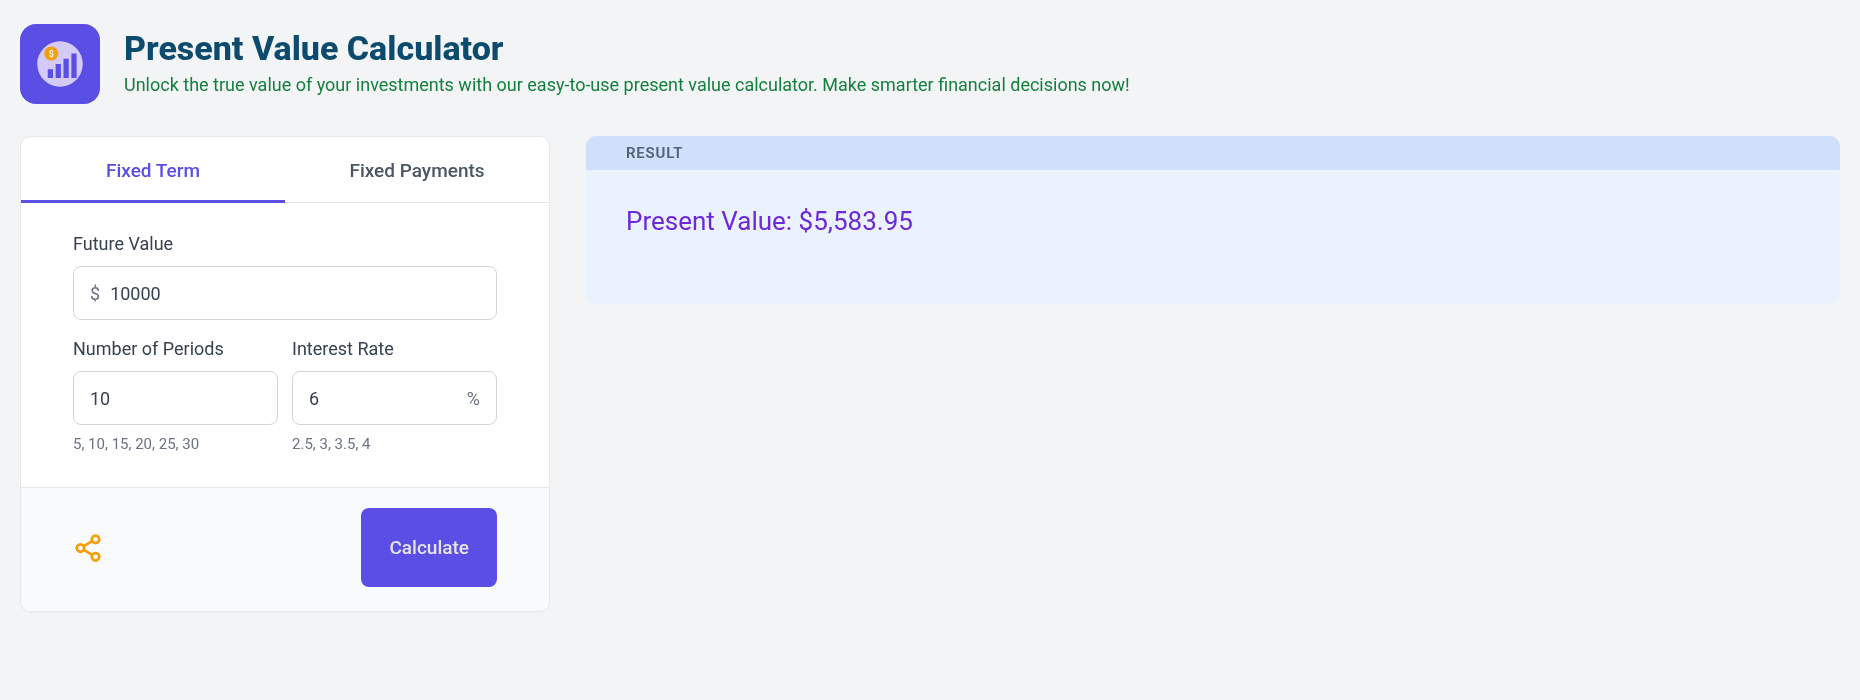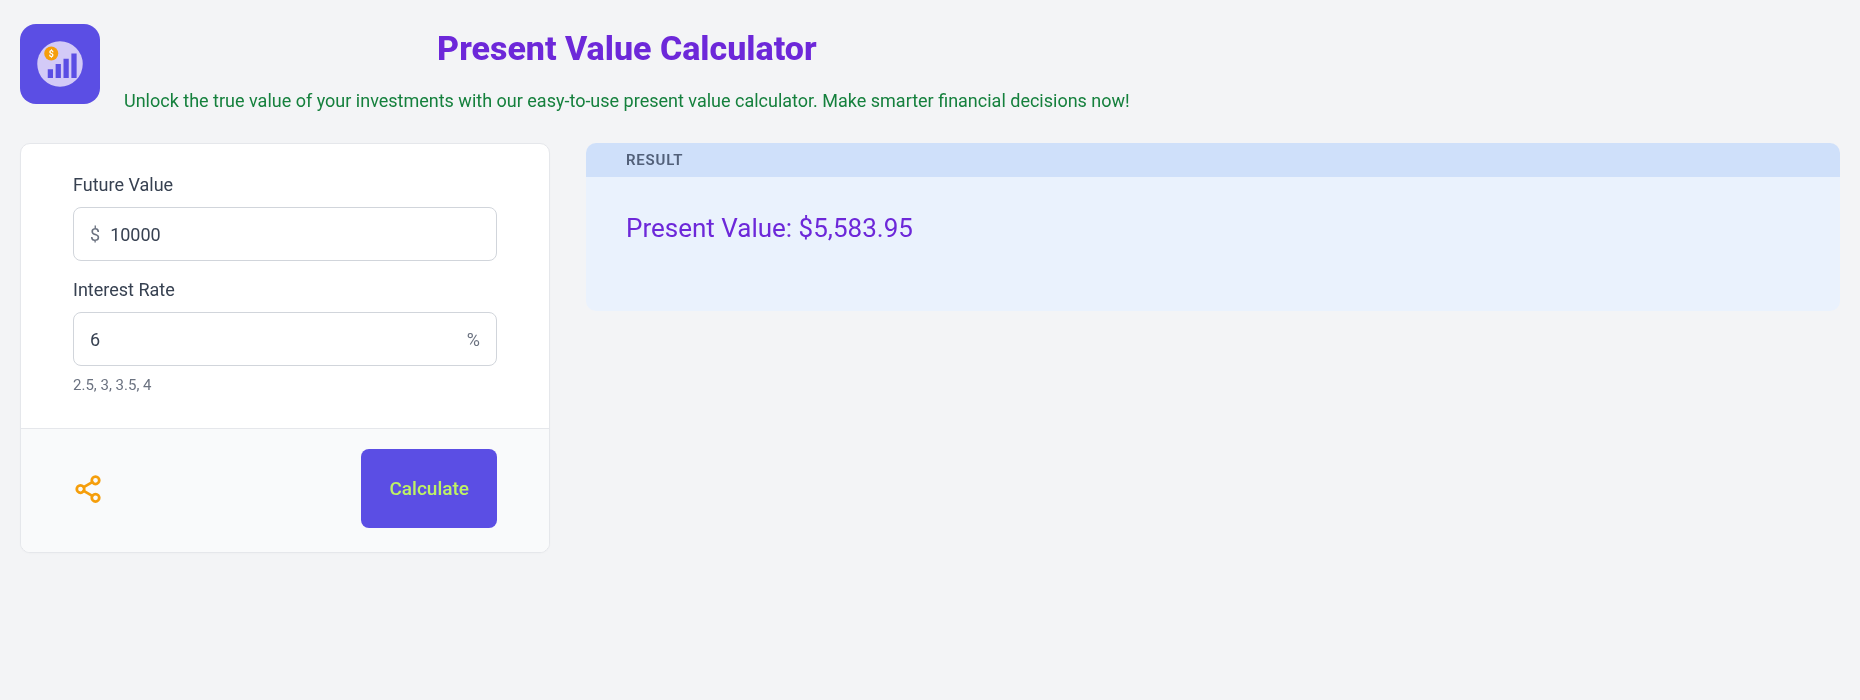--- a/index.html
+++ b/index.html
@@ -25,23 +25,22 @@
     display: flex;
     align-items: center;
     justify-content: center;
     flex-shrink: 0;
   }
   .app-icon svg { width: 56px; height: 56px; }
   .header-text { padding-top: 4px; }
   .title {
     font-size: 34px;
     font-weight: 800;
-    color: #6d28d9;
-    margin-bottom: 22px;
-    text-align: center;
+    color: #0c4a6e;
+    margin-bottom: 6px;
   }
   .subtitle {
     font-size: 18px;
     color: #15803d;
   }
 
   .content {
     display: flex;
     gap: 36px;
     align-items: flex-start;
@@ -140,21 +139,21 @@
   }
   .share-icon {
     color: #f59e0b;
     cursor: pointer;
     display: flex;
     align-items: center;
   }
   .share-icon svg { width: 30px; height: 30px; }
   .btn {
     background: #5b4ee4;
-    color: #bef264;
+    color: #e5e5e5;
     border: none;
     border-radius: 8px;
     font-size: 19px;
     font-weight: 500;
     padding: 28px 28px;
     cursor: pointer;
     font-family: inherit;
   }
 
   
@@ -202,31 +201,42 @@
   </div>
   <div class="header-text">
     <h1 class="title">Present Value Calculator</h1>
     <p class="subtitle">Unlock the true value of your investments with our easy-to-use present value calculator. Make smarter financial decisions now!</p>
   </div>
 </div>
 
 <div class="content">
 
   <div class="card">
+    <div class="tabs">
+      <div class="tab active">Fixed Term</div>
+      <div class="tab">Fixed Payments</div>
+    </div>
 
     <div class="form">
       <div class="field">
         <label class="label">Future Value</label>
         <div class="input-wrap">
           <span class="input-prefix">$</span>
           <input class="input" type="text" value="10000" style="">
         </div>
       </div>
 
       <div class="row">
+        <div class="col">
+          <label class="label">Number of Periods</label>
+          <div class="input-wrap">
+            <input class="input" type="text" value="10" style="">
+          </div>
+          <div class="hint">5, 10, 15, 20, 25, 30</div>
+        </div>
         <div class="col">
           <label class="label">Interest Rate</label>
           <div class="input-wrap">
             <input class="input" type="text" value="6" style="">
             <span class="input-suffix">%</span>
           </div>
           <div class="hint">2.5, 3, 3.5, 4</div>
         </div>
       </div>
     </div>

